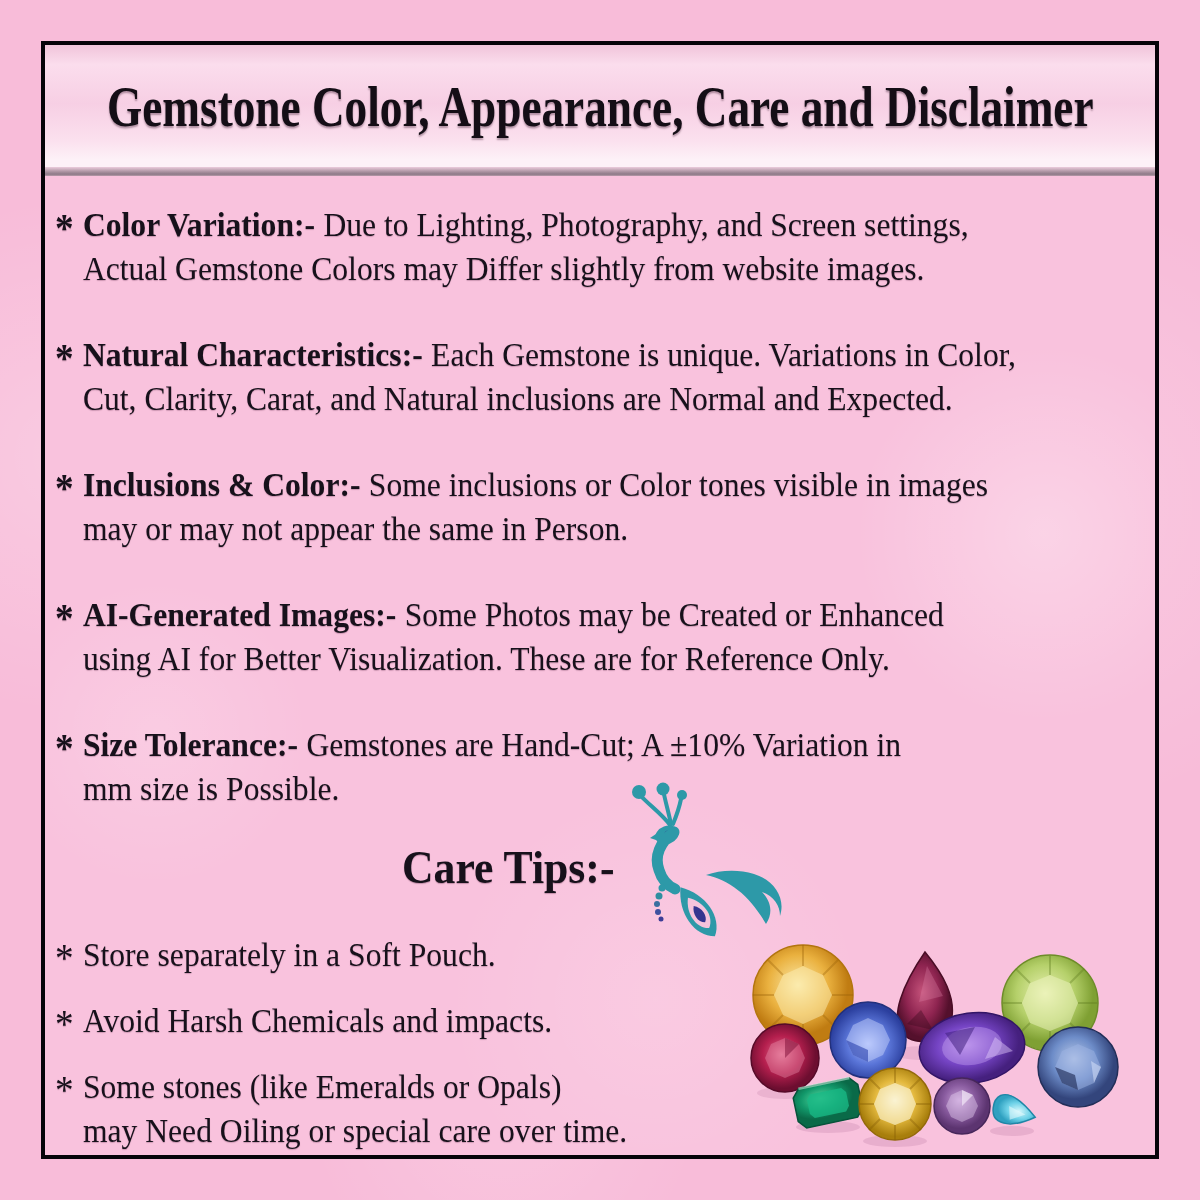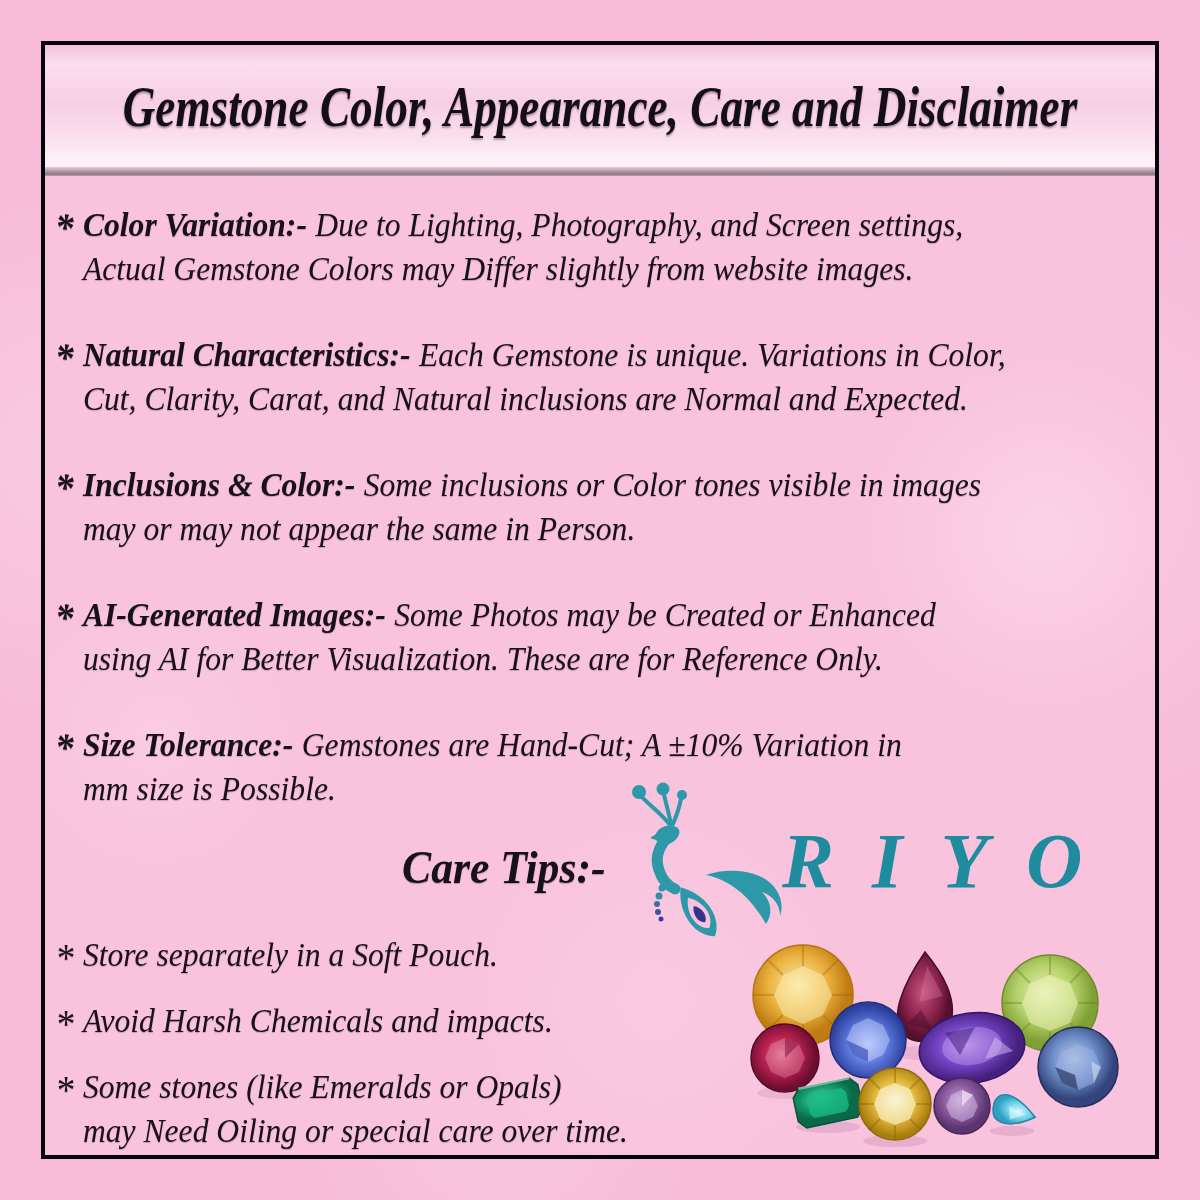--- a/index.html
+++ b/index.html
@@ -13,21 +13,20 @@
     font-family:"Liberation Serif", serif;
     color:#17111b;
   }
   .card{
     position:absolute;inset:41px;border:4px solid #060309;overflow:hidden;
     background-color:#f9c2dd;
     background-image:
       radial-gradient(circle 270px at 90% 44%, rgba(255,255,255,0.28), transparent 70%),
       radial-gradient(circle 220px at 10% 62%, rgba(255,255,255,0.16), transparent 70%),
       radial-gradient(circle 300px at 55% 86%, rgba(255,255,255,0.14), transparent 70%);
-    font-style: italic;
   }
   .header{
     position:absolute;top:0;left:0;right:0;height:122px;
     background:linear-gradient(180deg,#f0c4da 0%,#fbdded 16%,#f7cfe4 48%,#fbe0ee 78%,#fdf1f7 94%);
     display:flex;align-items:center;justify-content:center;
   }
   .header:after{
     content:"";position:absolute;left:0;right:0;bottom:-9px;height:9px;
     background:linear-gradient(180deg,#ecccdc 0%,#a8909e 55%,#8d7a88 80%,#b89cab 100%);
   }
@@ -111,21 +110,20 @@
       <circle cx="30" cy="132" r="3" fill="#3f51a0"></circle>
       <circle cx="33" cy="139" r="2.5" fill="#3c3c96"></circle>
       <g transform="translate(72,135) rotate(-35)">
         <path d="M0,-34 C17,-14 17,14 0,26 C-17,14 -17,-14 0,-34 Z" fill="#2d99a8"></path>
         <path d="M0,-21 C11,-9 11,9 0,16 C-11,9 -11,-9 0,-21 Z" fill="#f6c3dc"></path>
         <path d="M0,-11 C6,-5 6,5 0,9 C-6,5 -6,-5 0,-11 Z" fill="#34348f"></path>
       </g>
       <path d="M78,95 C102,100 122,116 138,144 C146,132 142,120 134,112 C146,116 152,126 152,136 C158,118 146,100 126,94 C110,89 92,90 78,95 Z" fill="#2d99a8"></path>
     </svg>
 
-    <div class="brand">RIYO</div>
 
     <div class="tips">
       <div class="bullet">
         <span class="marker">*</span><span class="l1">Store separately in a Soft Pouch.</span>
       </div>
       <div class="bullet">
         <span class="marker">*</span><span class="l1">Avoid Harsh Chemicals and impacts.</span>
       </div>
       <div class="bullet">
         <span class="marker">*</span><span class="l1">Some stones (like Emeralds or Opals)</span><span class="l2">may Need Oiling or special care over time.</span>

